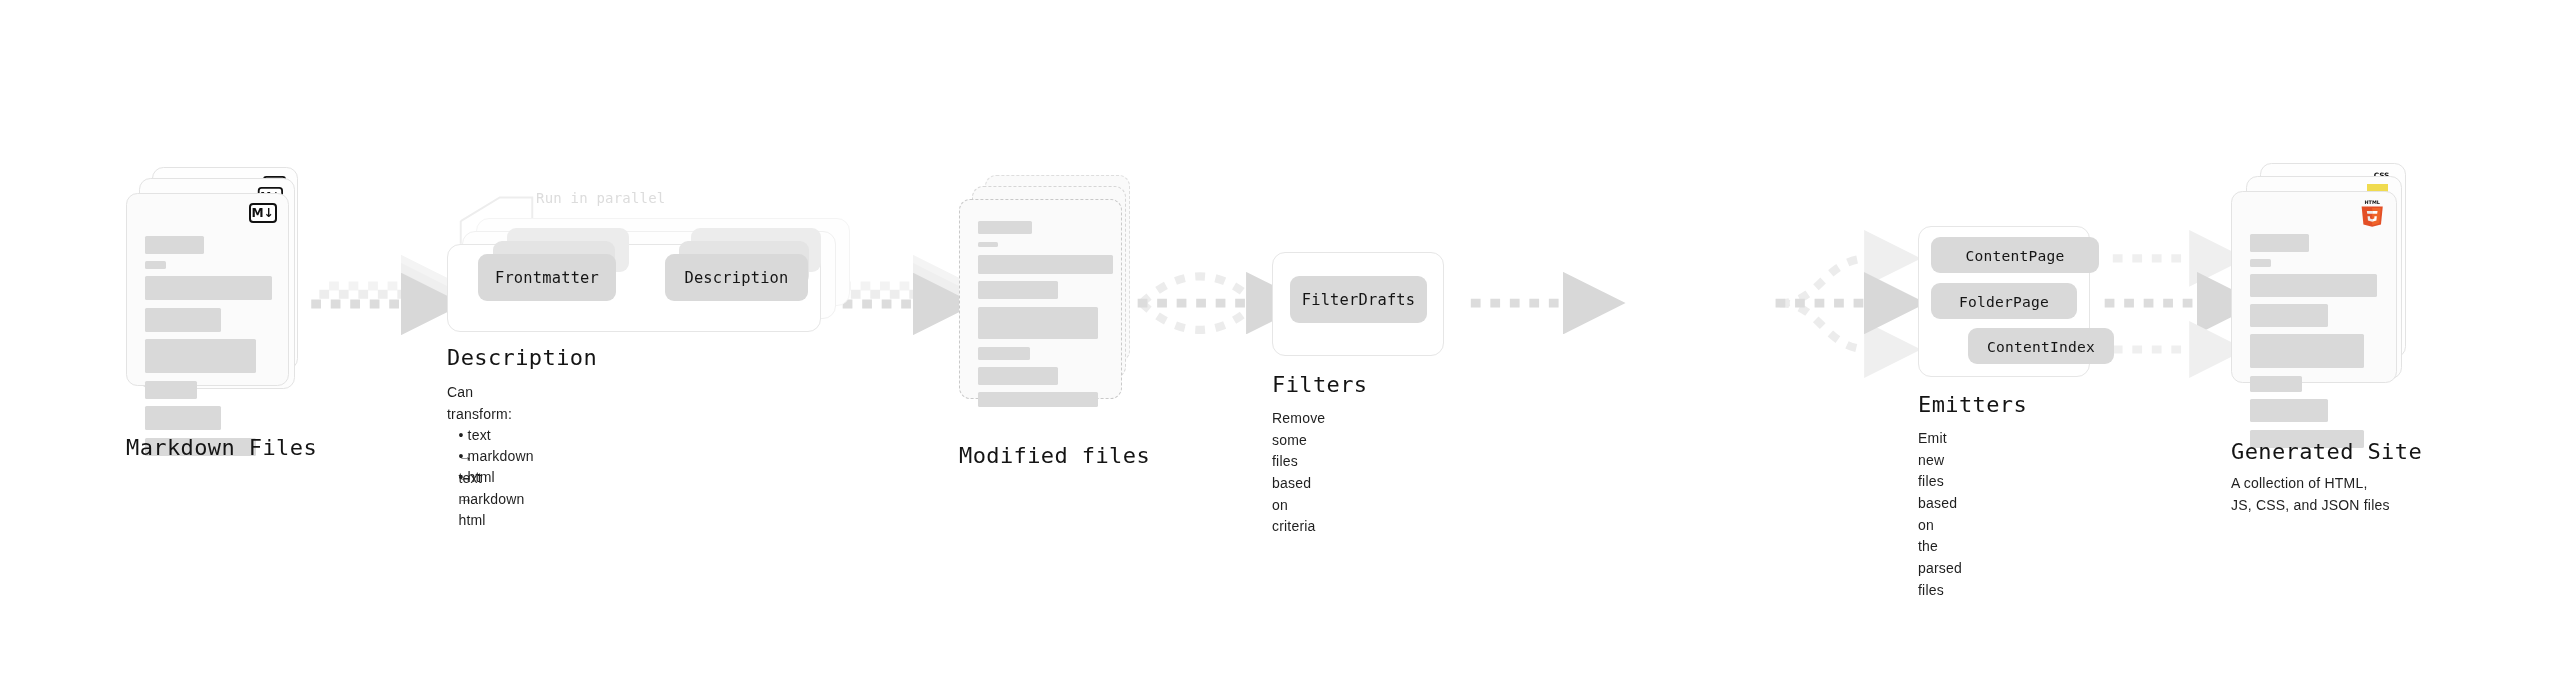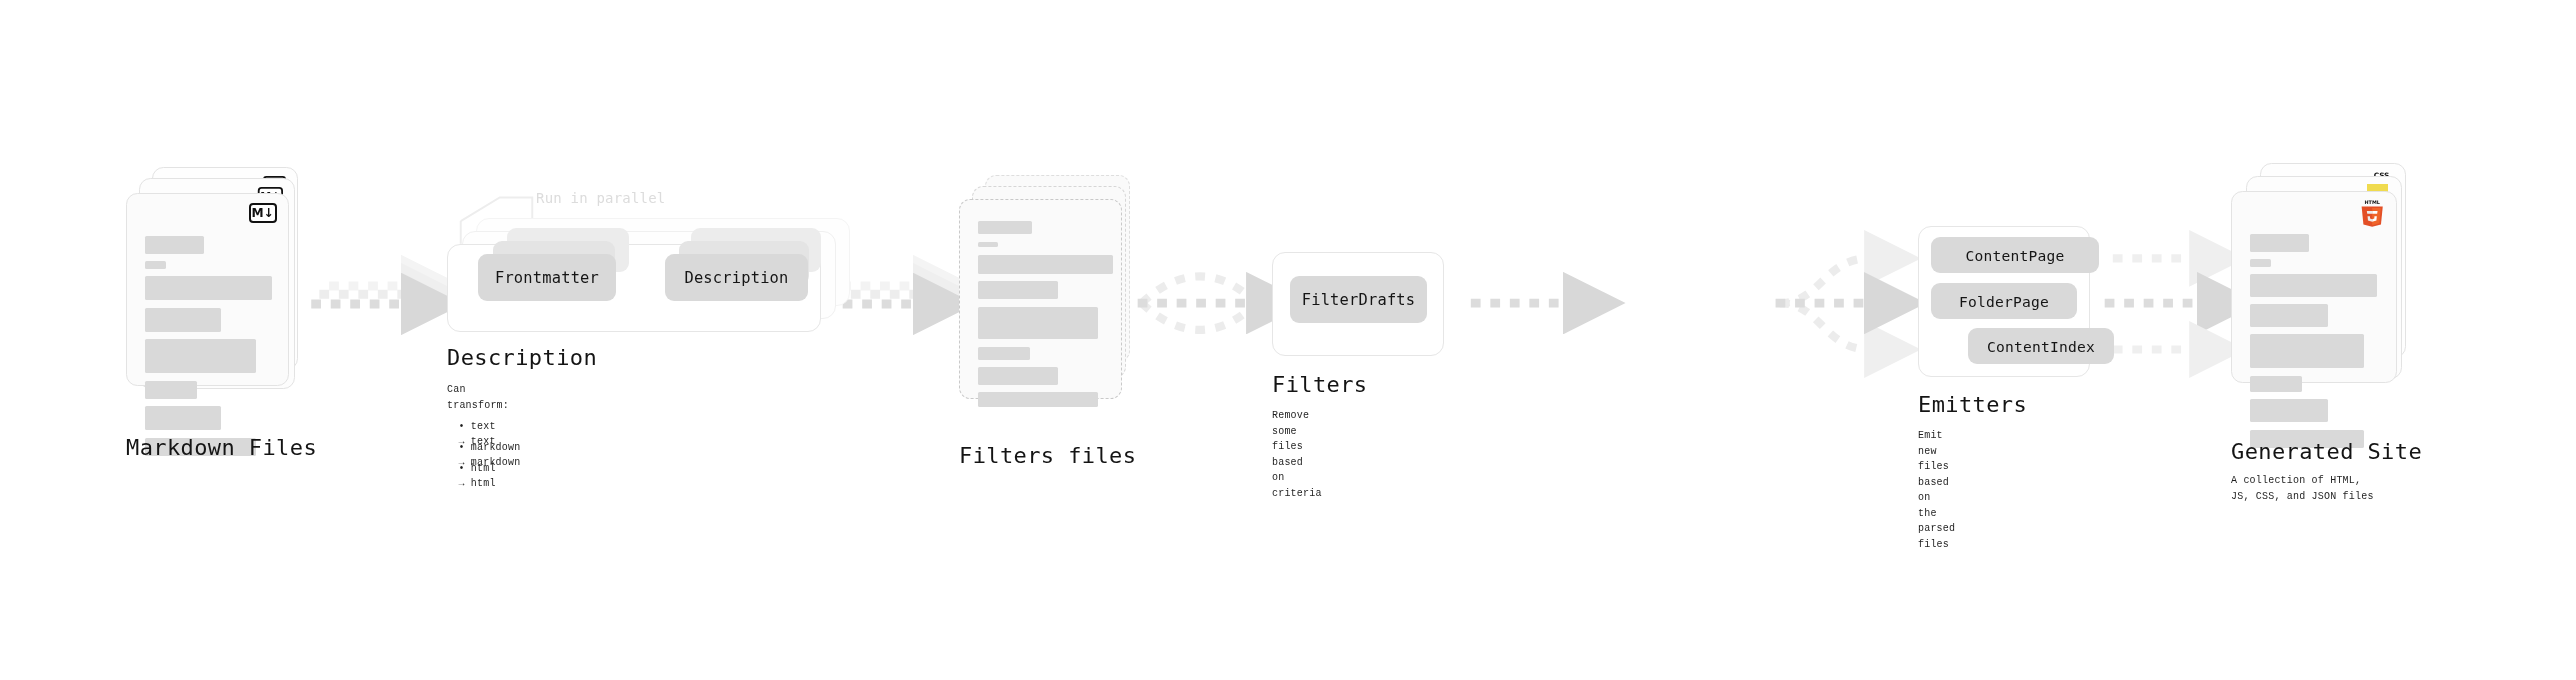--- a/index.html
+++ b/index.html
@@ -27,22 +27,22 @@
 
   .stage-title {
     font-family: "DejaVu Sans Mono", "Liberation Mono", monospace;
     font-size: 22px;
     font-weight: 400;
     letter-spacing: 0.4px;
     color: #141414;
     white-space: nowrap;
   }
   .stage-sub {
-    font-family: Liberation Mono, monospace;
-    font-size: 10px;
+    font-family: Liberation Sans, sans-serif;
+    font-size: 14px;
     line-height: 1.55;
     color: #1f1f1f;
     white-space: pre-line;
     letter-spacing: 0.2px;
   }
 
   
   .doc-stack { position: relative; }
   .doc {
     position: absolute;
@@ -296,21 +296,21 @@
           <div class="sk" style="width:135px; height:19.5px;"></div>
           <div class="sk" style="width:80px;  height:18px;"></div>
           <div class="sk" style="width:120px; height:32.5px;"></div>
           <div class="sk" style="width:52px;  height:13px;"></div>
           <div class="sk" style="width:80px;  height:18px;"></div>
           <div class="sk" style="width:120px; height:14.6px;"></div>
         </div>
       </div>
     </div>
 
-    <div class="stage-title" style="position:absolute; left:0px; top:268px;">Filters files</div>
+    <div class="stage-title" style="position:absolute; left:0px; top:268px;">Modified files</div>
   </div>
 
   <div class="stage" style="left:1272px; top:252px;">
     <div class="pbox" style="left:0px; top:0px; width:172px; height:104px;"></div>
     <div class="pill" style="left:18px; top:24.4px; width:137px; height:47px;">FilterDrafts</div>
 
     <div class="stage-title" style="position:absolute; left:0px; top:120px;">Filters</div>
     <div class="stage-sub" style="position:absolute; left:0px; top:156px;">Remove some files based
 on criteria</div>
   </div>

